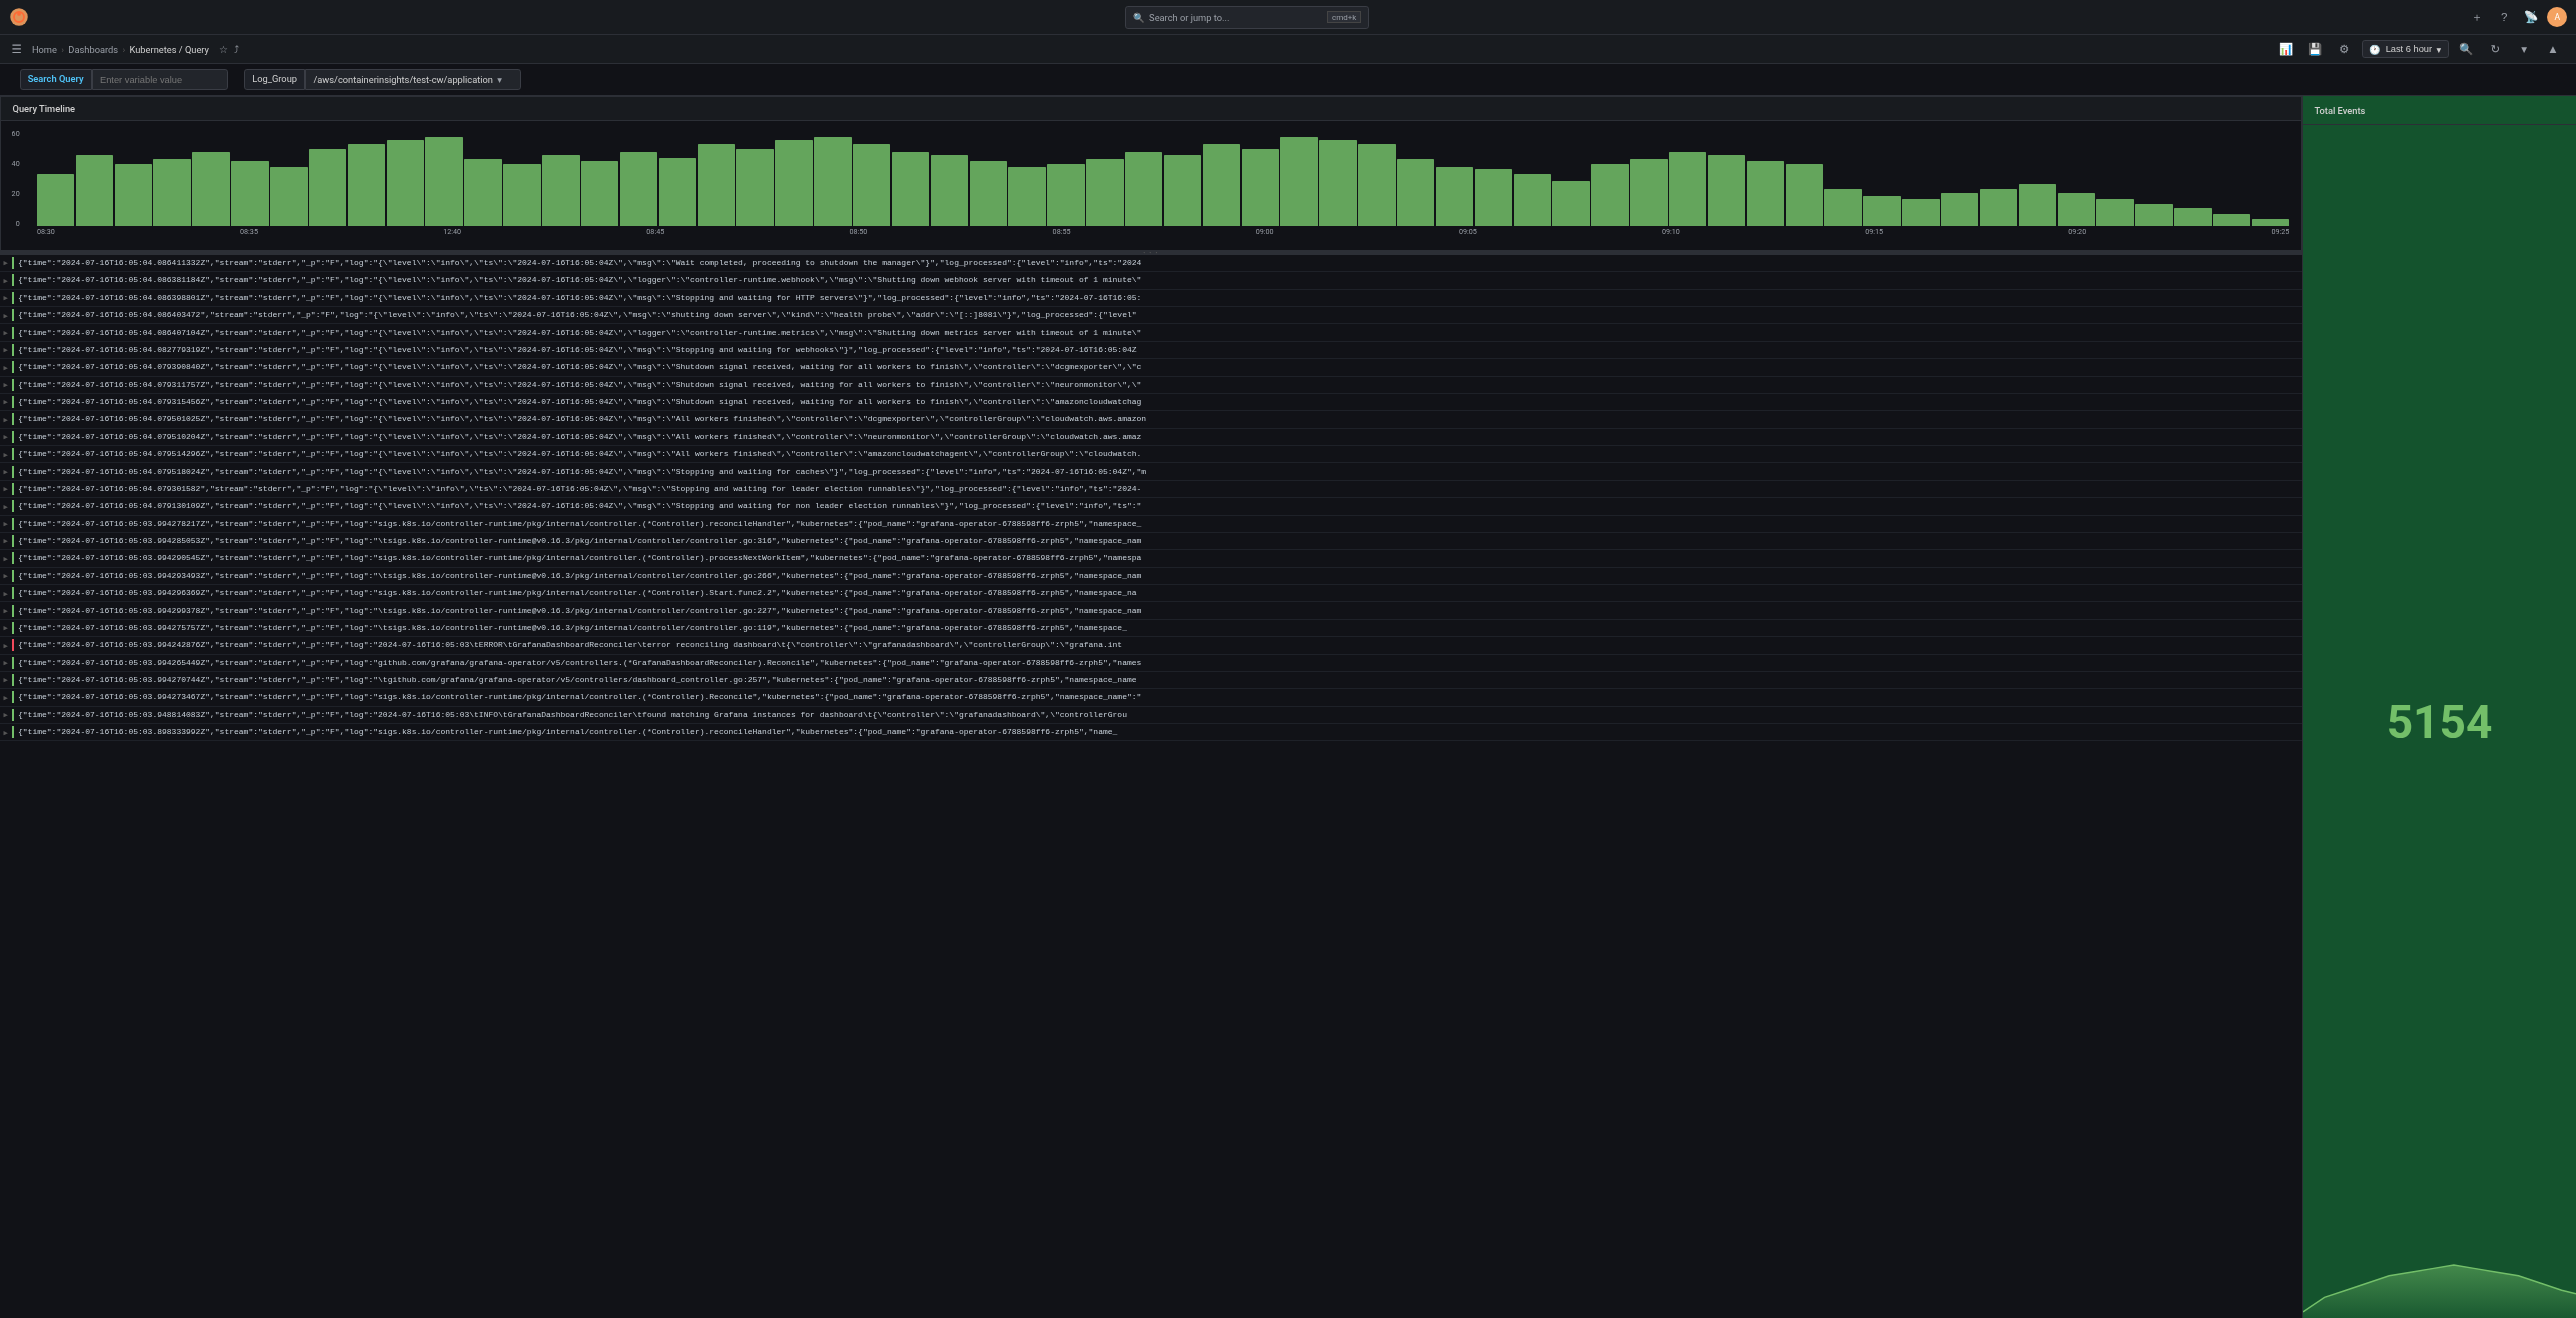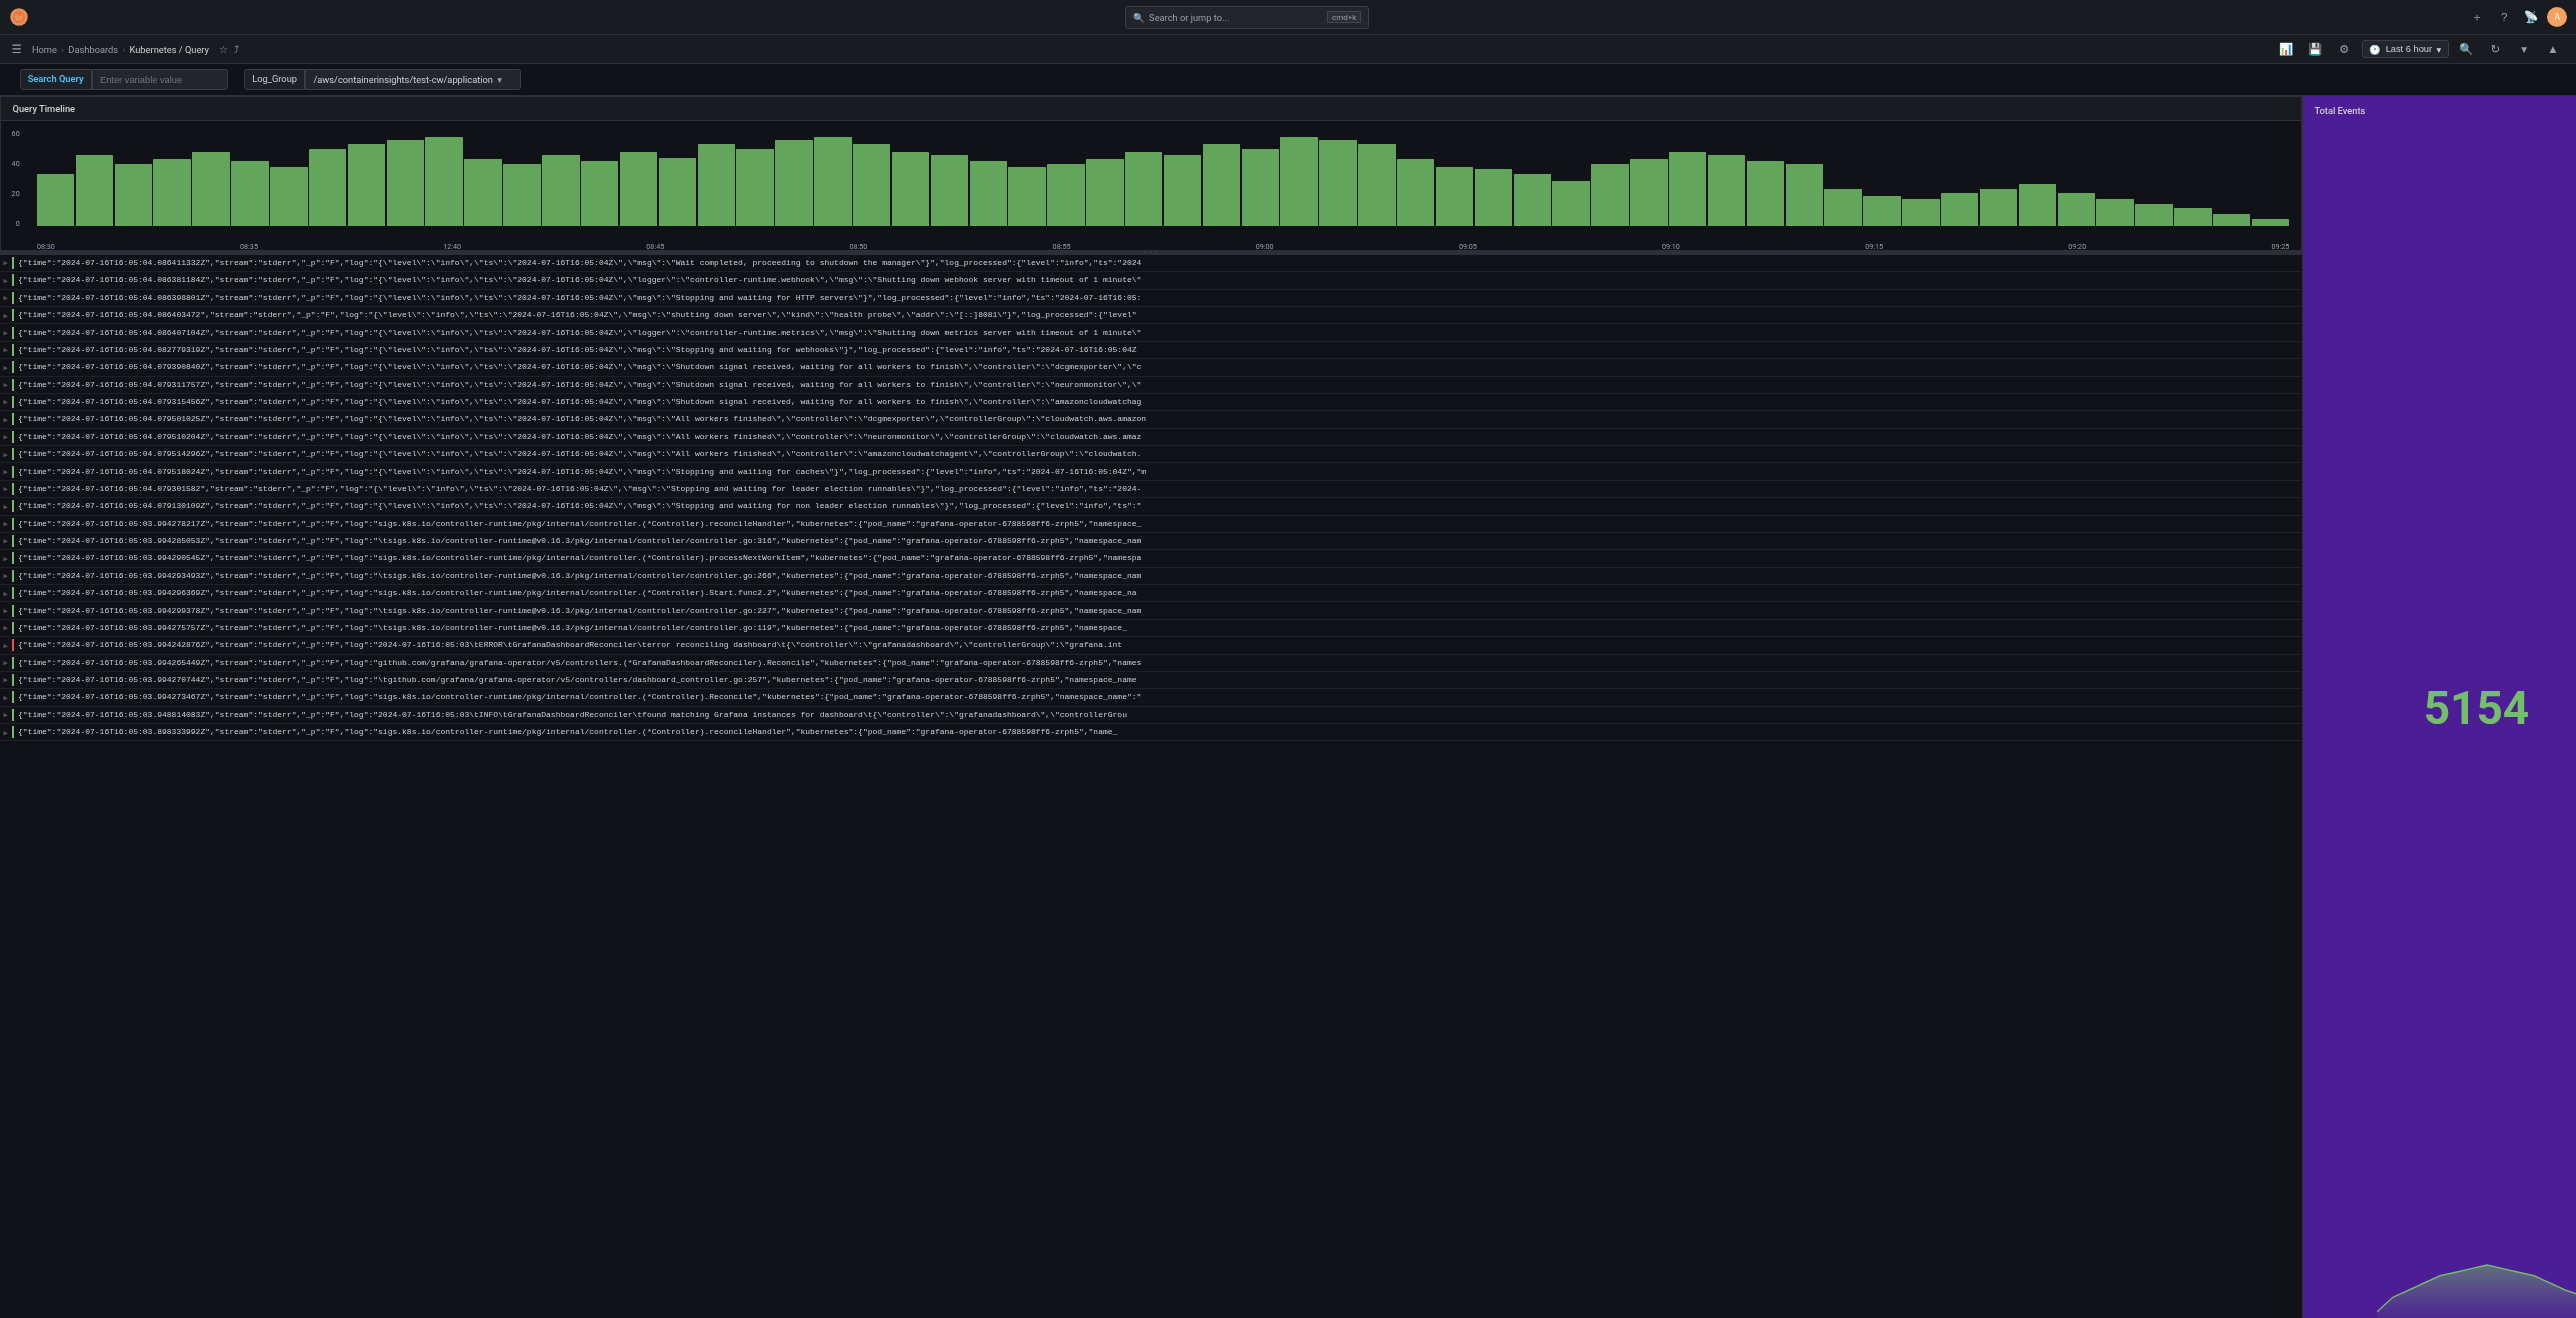--- a/index.html
+++ b/index.html
@@ -79,36 +79,36 @@
     }
     .chart-y-labels {
       position: absolute; left: 0; top: 8.6px; bottom: 21.6px;
       display: flex; flex-direction: column; justify-content: space-between;
       padding: 0 2.9px; color: #9a9fa7; font-size: 7.2px; text-align: right; width: 21.6px;
     }
     .chart-area { margin-left: 24.4px; height: 97px; position: relative; display: flex; align-items: flex-end; gap: 1.4px; }
     .bar { background: #73bf69; flex: 1; min-width: 1.4px; border-radius: 0.7px 0.7px 0 0; opacity: 0.85; }
     .chart-x-labels {
       margin-left: 24.4px; display: flex; justify-content: space-between;
-      color: #9a9fa7; font-size: 7.2px; margin-top: 16px;
+      color: #9a9fa7; font-size: 7.2px; margin-top: 1px;
     }
 
     
     .logs-container { flex: 1; overflow-y: auto; background: #111217; font-family: 'Courier New', Courier, monospace; font-size: 8px; }
     .log-row {
       display: flex; align-items: flex-start; border-bottom: 0.7px solid #1e2128;
       padding: 2.2px 0; min-height: 16px; cursor: pointer;
     }
     .log-expander { width: 11.5px; flex-shrink: 0; color: #555; padding: 0 1.4px; text-align: center; font-size: 7.2px; margin-top: 1.4px; }
     .log-level-bar { width: 2.2px; flex-shrink: 0; background: #73bf69; align-self: stretch; }
     .log-level-bar.error { background: #f2495c; }
     .log-text { flex: 1; color: #c7d0d9; padding: 0 4.3px; word-break: break-all; line-height: 1.5; white-space: pre-wrap; overflow: hidden; text-overflow: ellipsis; }
 
     
-    .right-panel { width: 273px; flex-shrink: 0; background: #4c1d95; display: flex; flex-direction: row; }
+    .right-panel { width: 273px; flex-shrink: 0; background: #14532d; display: flex; flex-direction: column; }
     .right-panel-header { padding: 8.6px 11.5px; border-bottom: 0.7px solid #2c2f36; }
     .right-panel-title { font-size: 9.3px; color: #d0d0d0; font-weight: 500; }
     .total-events-content { flex: 1; display: flex; flex-direction: column; align-items: center; justify-content: center; position: relative; }
     .total-number { font-size: 46px; font-weight: 700; color: #73bf69; line-height: 1; }
     .sparkline-area { width: 100%; height: 72px; position: absolute; bottom: 0; }
 
     
     .logs-container::-webkit-scrollbar { width: 4.3px; }
     .logs-container::-webkit-scrollbar-track { background: #1e2128; }
     .logs-container::-webkit-scrollbar-thumb { background: #3a3d45; border-radius: 2.2px; }

